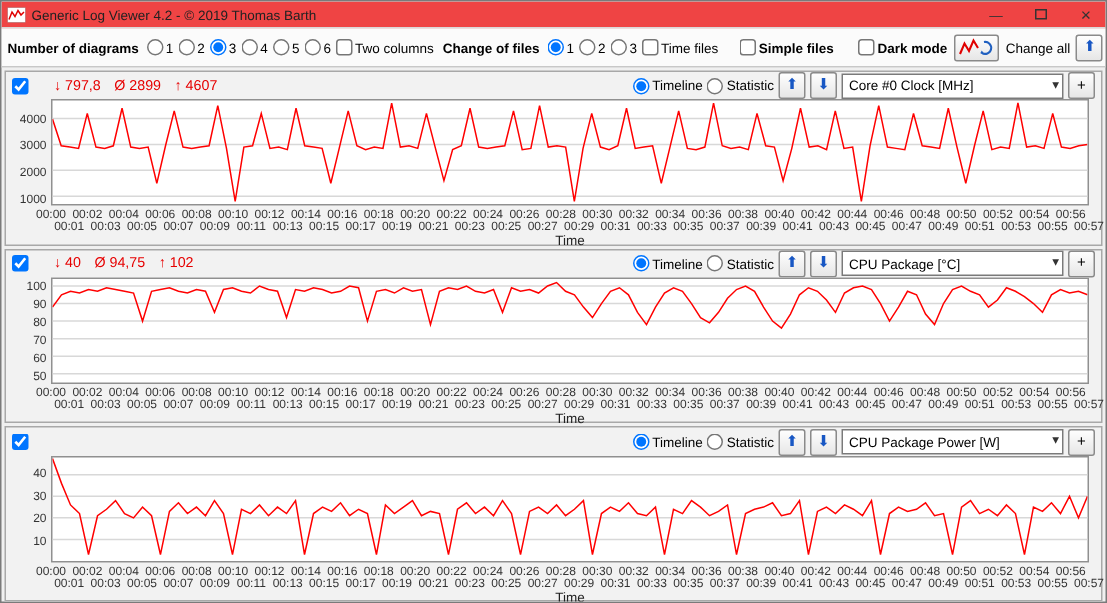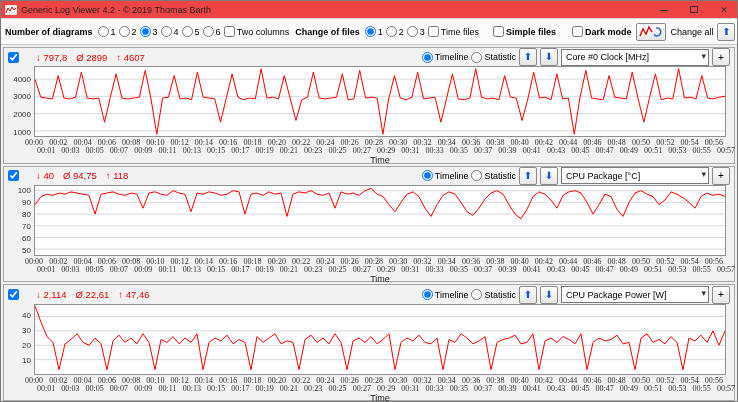--- a/index.html
+++ b/index.html
@@ -69,21 +69,21 @@
   }
   .ygutter { grid-column: 1; grid-row: 1; position: relative; }
   .ytick { position: absolute; right: 3px; font-size: 8px; color: #333; }
   .plot { grid-column: 2; grid-row: 1; position: relative; }
   .plot svg {
     width: 100%; height: 100%; display: block; background: #ffffff;
     border: 1px solid #909090;
   }
   .grid-line { stroke: #d8d8d8; stroke-width: 1; vector-effect: non-scaling-stroke; }
   .series-line { fill: none; stroke: #ff0000; stroke-width: 1; vector-effect: non-scaling-stroke; }
-  .xlabels { grid-column: 2; grid-row: 2; position: relative; font-size: 8px; color: #333; font-family: Liberation Serif, serif; }
+  .xlabels { grid-column: 2; grid-row: 2; position: relative; font-size: 8px; color: #333; }
   .xtick { position: absolute; transform: translateX(-50%); white-space: nowrap; }
   .time-label { grid-column: 2; grid-row: 3; text-align: center; font-size: 9px; color: #222; }
 </style>
 </head>
 <body>
 
 <div class="titlebar">
   <svg class="app-icon" viewBox="0 0 12 10">
     <rect x="0" y="0" width="12" height="10" fill="#ffffff" stroke="#888" stroke-width="0.5"></rect>
     <polyline points="1,8 3,3 5,6 7,2 9,5 11,3" fill="none" stroke="#e00000" stroke-width="1"></polyline>
@@ -282,21 +282,21 @@
       <div class="time-label">Time</div>
     </div>
   </div>
 
   <div class="panel">
     <div class="panel-header">
       <input type="checkbox" checked="" style="">
       <span class="stats">
         <span class="stat"><span>↓</span> <span>40</span></span>
         <span class="stat"><span>Ø</span> <span>94,75</span></span>
-        <span class="stat"><span>↑</span> <span>118</span></span>
+        <span class="stat"><span>↑</span> <span>102</span></span>
       </span>
       <div class="panel-right">
         <label>
             <input type="radio" name="view1" checked="" style="">
             <span>Timeline</span>
           </label>
         <label>
             <input type="radio" name="view1" style="">
             <span>Statistic</span>
           </label>
@@ -393,25 +393,20 @@
           <div class="xtick" style="left: 98.2456%; top: 1px;">00:56</div>
           <div class="xtick" style="left: 100%; top: 9px;">00:57</div>
         </div>
       <div class="time-label">Time</div>
     </div>
   </div>
 
   <div class="panel">
     <div class="panel-header">
       <input type="checkbox" checked="" style="">
-      <span class="stats">
-        <span class="stat"><span>↓</span> <span>2,114</span></span>
-        <span class="stat"><span>Ø</span> <span>22,61</span></span>
-        <span class="stat"><span>↑</span> <span>47,46</span></span>
-      </span>
       <div class="panel-right">
         <label>
             <input type="radio" name="view2" checked="" style="">
             <span>Timeline</span>
           </label>
         <label>
             <input type="radio" name="view2" style="">
             <span>Statistic</span>
           </label>
         <button class="sbtn">

